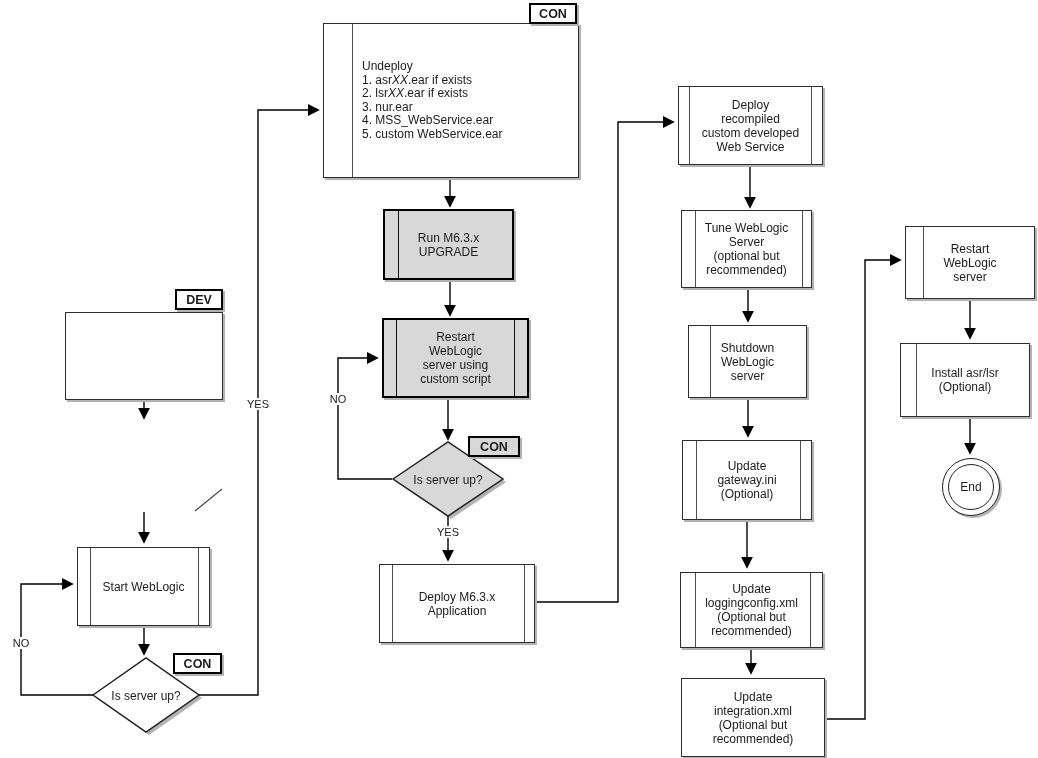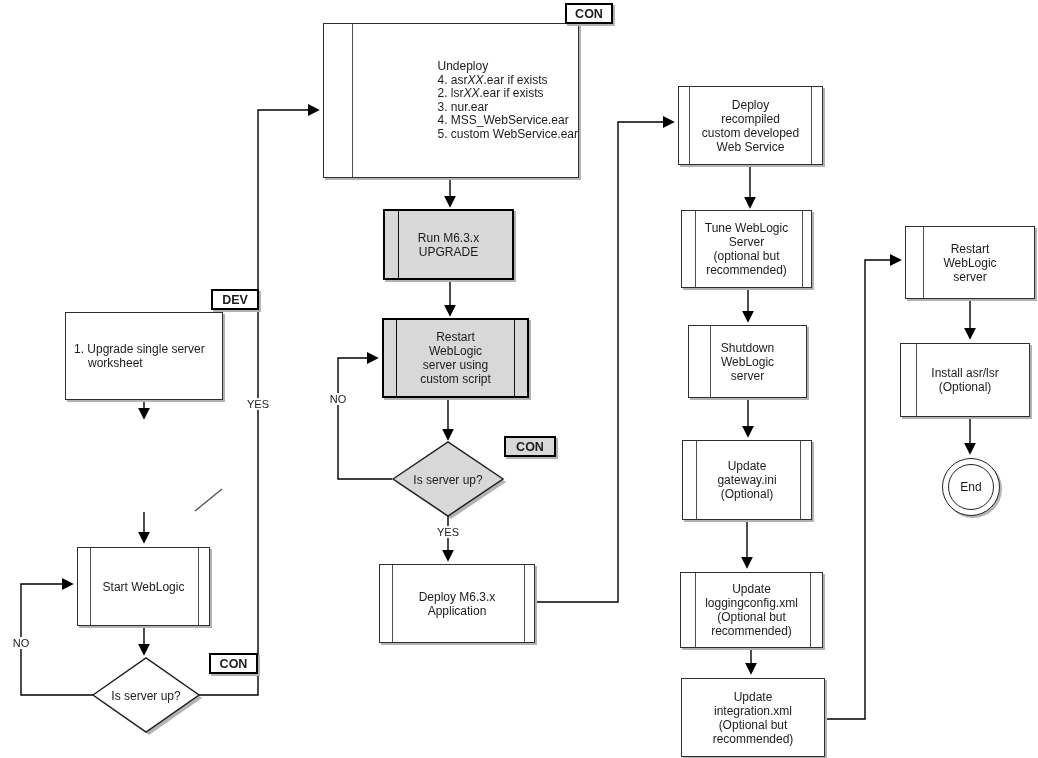--- a/index.html
+++ b/index.html
@@ -18,35 +18,35 @@
     font-size:12px; line-height:14px; text-align:center;
   }
   .node .txt { white-space:pre-line; }
   .stripe { position:absolute; top:0; bottom:0; width:0; border-left:1.4px solid #4f4f4f; }
   .shaded { background:#d8d8d8; border:2px solid #000; }
   .shaded .stripe { border-left:1.8px solid #111; }
 
   .tag {
     position:absolute; z-index:3; background:#fff; border:2px solid #000;
     box-shadow:2px 2px 0 #b3b3b3; font-weight:bold; font-size:12.5px;
-    display:flex; align-items:center; justify-content:center;margin-left:36px;
+    display:flex; align-items:center; justify-content:center;
   }
   .tag.gray { background:#d8d8d8; }
 
   .edge-label {
     position:absolute; z-index:3; background:#fff; padding:0 2px;
     font-size:11px; transform:translate(-50%,-50%); white-space:nowrap;
   }
   .dia-label {
     position:absolute; z-index:3; font-size:12px;
     transform:translate(-50%,-50%); white-space:nowrap;
   }
 
   
-  .listbox { justify-content:flex-end; text-align:left; }
+  .listbox { justify-content:flex-start; text-align:left; }
   .listbox .ltxt { padding-left:38px; line-height:13.5px; }
 
   
   .numbox { flex-direction:column; align-items:flex-start; text-align:left; padding-left:8px; }
   .numbox .item { width:140px; white-space:pre-wrap; padding-left:14px; text-indent:-14px; }
 
   .end-outer {
     position:absolute; z-index:2; width:58px; height:58px; border-radius:50%;
     border:1.6px solid #222; background:#fff; box-shadow:2px 2px 0 #b3b3b3;
     display:flex; align-items:center; justify-content:center;
@@ -103,21 +103,21 @@
 
   <div class="tag" style="left:529px;top:3px;width:48px;height:21px;">CON</div>
   <div class="tag" style="left:175px;top:289px;width:48px;height:21px;">DEV</div>
   <div class="tag gray" style="left:468px;top:436px;width:52px;height:21px;">CON</div>
   <div class="tag" style="left:173px;top:653px;width:49px;height:21px;">CON</div>
 
   <div class="node listbox" style="left:323px;top:23px;width:256px;height:155px;">
     <span class="stripe" style="left:28px;"></span>
     <div class="ltxt">
       <div>Undeploy</div>
-      <div><span>4. asr</span><i>XX</i><span>.ear if exists</span></div>
+      <div><span>1. asr</span><i>XX</i><span>.ear if exists</span></div>
       <div><span>2. lsr</span><i>XX</i><span>.ear if exists</span></div>
       <div>3. nur.ear</div>
       <div>4. MSS_WebService.ear</div>
       <div>5. custom WebService.ear</div>
     </div>
   </div>
 
   <div class="node shaded" style="left:383px;top:209px;width:131px;height:71px;">
     <span class="stripe" style="left:13px;"></span>
     <div class="txt">Run M6.3.x
@@ -134,21 +134,20 @@
   </div>
 
   <div class="node" style="left:379px;top:564px;width:156px;height:79px;">
     <span class="stripe" style="left:12px;"></span>
     <span class="stripe" style="right:9px;"></span>
     <div class="txt">Deploy M6.3.x
 Application</div>
   </div>
 
   <div class="node numbox" style="left:65px;top:312px;width:158px;height:88px;">
-    <div class="item">1. Upgrade single server worksheet</div>
   </div>
 
 
   <div class="node" style="left:77px;top:547px;width:133px;height:79px;text-align:right;">
     <span class="stripe" style="left:12px;"></span>
     <span class="stripe" style="right:10px;"></span>
     <div class="txt">Start WebLogic</div>
   </div>
 
   <div class="node" style="left:678px;top:86px;width:145px;height:79px;">

